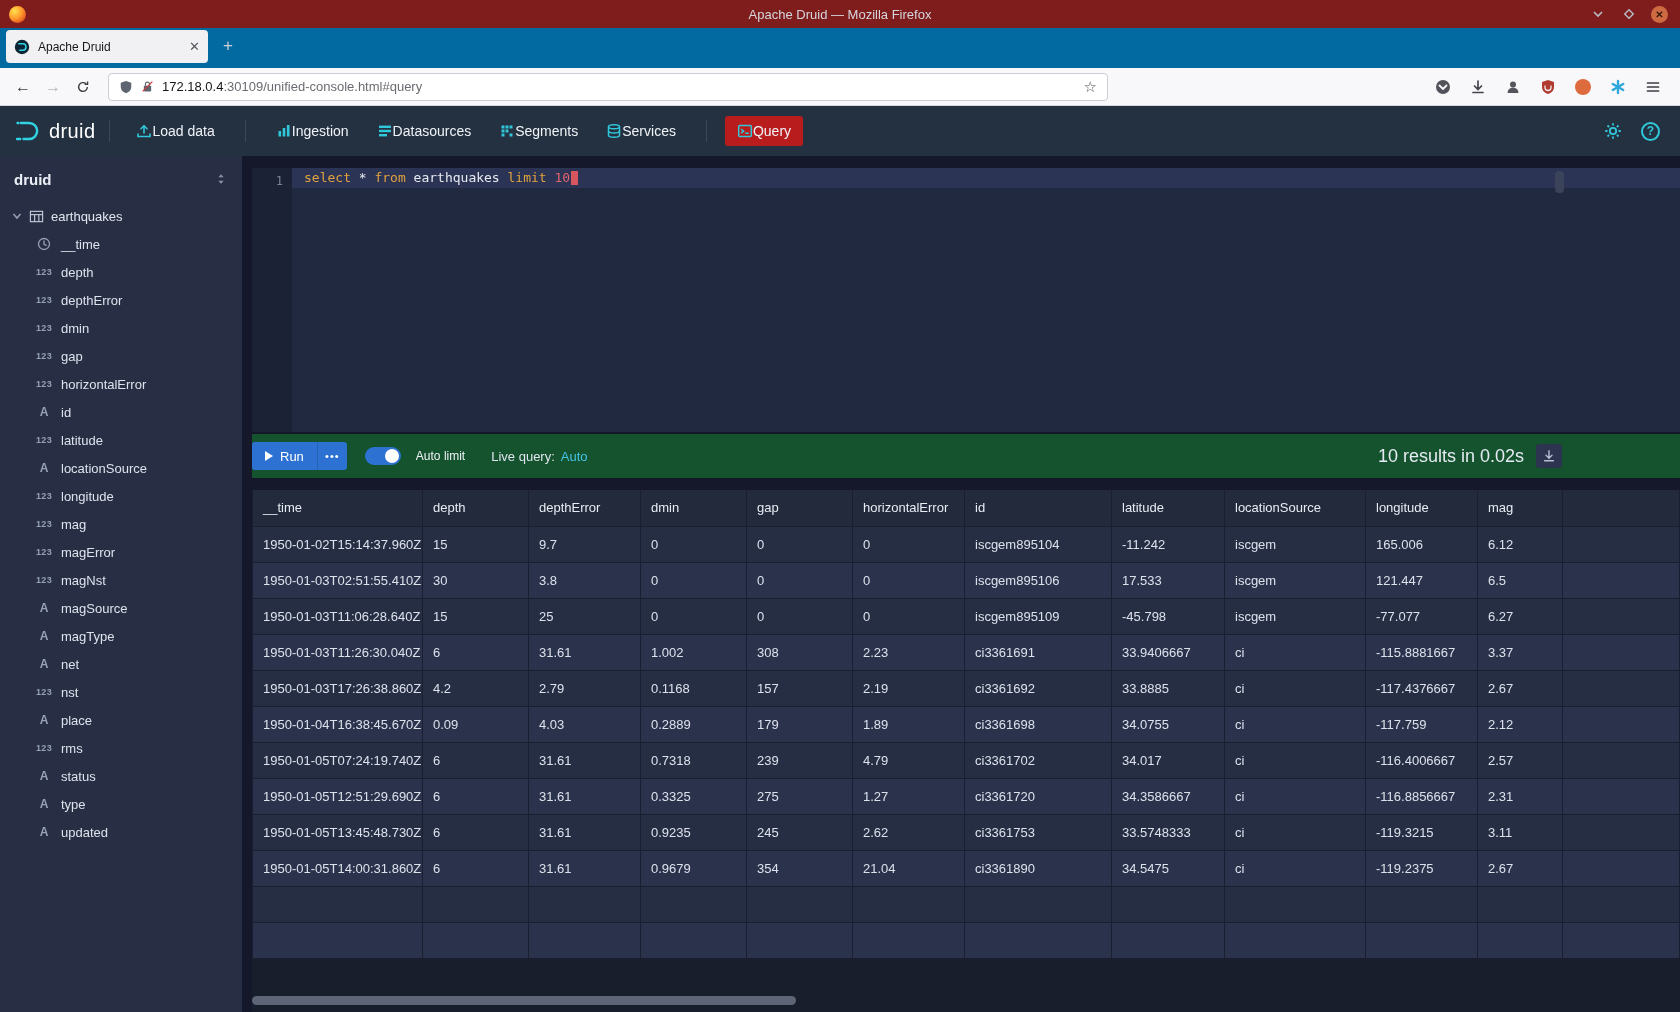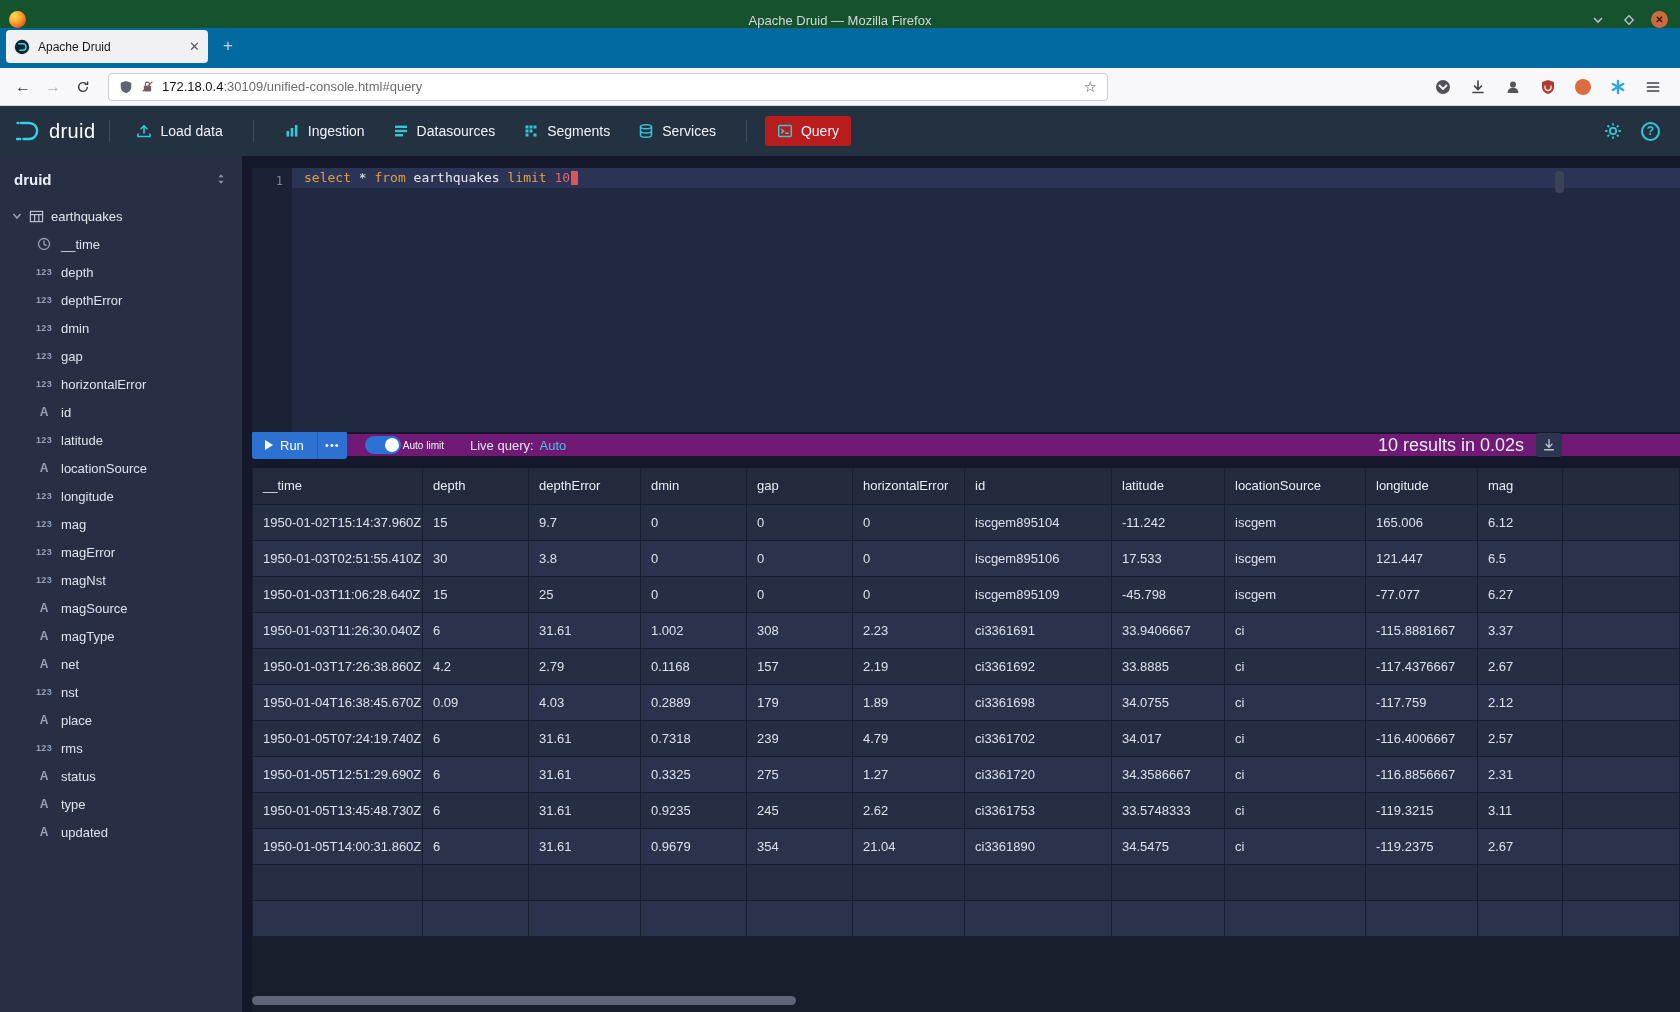--- a/index.html
+++ b/index.html
@@ -5,21 +5,21 @@
   * { box-sizing: border-box; }
   html,body { margin:0; padding:0; }
   body {
     width:1680px; height:1012px; overflow:hidden;
     background:#14182a;
     font-family:"Liberation Sans", sans-serif;
   }
   .window { width:1680px; height:1012px; display:flex; flex-direction:column; }
 
   
-  .titlebar { height:28px; background:#14532d; display:flex; align-items:flex-end; position:relative; flex:0 0 auto; }
+  .titlebar { height:28px; background:#7f1d1d; display:flex; align-items:center; position:relative; flex:0 0 auto; }
   .ff-logo { width:17px; height:17px; border-radius:50%; margin-left:9px;
     background:radial-gradient(circle at 32% 30%, #ffe14d, #ff9a2d 45%, #e3551f 78%, #b5301a); }
   .win-title { position:absolute; left:0; right:0; text-align:center; color:#d5d6dd; font-size:13px; }
   .win-controls { margin-left:auto; display:flex; align-items:center; gap:14px; padding-right:12px; z-index:2; }
   .wc { width:17px; height:17px; display:flex; align-items:center; justify-content:center; }
   .wc-close { border-radius:50%; background:#cd6a42; color:#34190e; font-size:10px; font-weight:700; }
 
   
   .tabbar { height:40px; background:#0369a1; display:flex; align-items:center; padding:0 6px; flex:0 0 auto; }
   .tab { width:202px; height:33px; margin-bottom:3px; background:#f1f1f4; border-radius:4px;
@@ -42,21 +42,21 @@
   .tb-icons { margin-left:auto; display:flex; align-items:center; gap:17px; padding-right:10px; }
   .tbi { width:18px; height:18px; display:flex; align-items:center; justify-content:center; }
   .circ-orange { width:16px; height:16px; border-radius:50%; background:#dd6b3d; }
 
   
   .druid-header { height:50px; background:#243140; display:flex; align-items:center; padding:0 14px; flex:0 0 auto; }
   .brand { display:flex; align-items:center; gap:7px; }
   .brand-text { color:#ffffff; font-size:20px; font-weight:500; letter-spacing:.4px; }
   .hsep { width:1px; height:22px; background:#3a4759; margin:0 14px; }
   .dnav { display:flex; align-items:center; gap:4px; }
-  .dnav-item { display:flex; align-items:center; gap:8px; padding:7px 12px; border-radius:3px;
+  .dnav-item { display:flex; align-items:center; padding:7px 12px; border-radius:3px;
     color:#f0f3f8; font-size:14px; cursor:default; }
   .dnav-item.active { background:#b91c1c; }
   .hdr-right { margin-left:auto; display:flex; align-items:center; gap:18px; padding-right:6px; }
   .help-circle { width:19px; height:19px; border-radius:50%; border:2px solid #2fc8da; color:#2fc8da;
     font-size:12px; font-weight:700; display:flex; align-items:center; justify-content:center; }
 
   
   .app-body { flex:1; display:flex; overflow:hidden; }
 
   
@@ -78,29 +78,29 @@
     text-align:right; padding:6px 9px 0 0; flex:0 0 auto; }
   .code-area { flex:1; font:13px "DejaVu Sans Mono", monospace; }
   .code-line { background:#2b3454; padding:2px 0 2px 12px; line-height:16px; white-space:pre; }
   .tok-keyword { color:#e2a33e; }
   .tok-plain { color:#e8eaf1; }
   .tok-number { color:#e2636c; }
   .cursor { display:inline-block; width:7px; height:14px; background:#d8565e; vertical-align:text-bottom; margin-left:1px; }
   .editor-vthumb { position:absolute; top:3px; right:116px; width:9px; height:22px; background:#3a4359; border-radius:4px; }
 
   
-  .runbar { height:22px; margin-top:2px; background:#701a75; display:flex; align-items:center; padding-right:118px; flex:0 0 auto; }
+  .runbar { height:44px; margin-top:2px; background:#14532d; display:flex; align-items:center; padding-right:118px; flex:0 0 auto; }
   .btn-run { display:flex; align-items:center; gap:7px; height:28px; padding:0 13px; background:#2d72d2;
     color:#fff; font-size:13px; border-radius:3px 0 0 3px; margin:0; }
   .play-tri { width:0; height:0; border-left:8px solid #fff; border-top:5px solid transparent; border-bottom:5px solid transparent; }
   .btn-more { height:28px; width:30px; background:#2d72d2; border-left:1px solid #2562b4; border-radius:0 3px 3px 0;
     color:#fff; display:flex; align-items:center; justify-content:center; font-size:11px; letter-spacing:1px; }
   .switch { width:36px; height:18px; border-radius:10px; background:#2d72d2; position:relative; margin-left:18px; }
   .switch::after { content:""; position:absolute; right:2px; top:2px; width:14px; height:14px; border-radius:50%; background:#fff; }
-  .runbar-label { color:#eef1f7; font-size:10px; margin-left:2px; }
+  .runbar-label { color:#eef1f7; font-size:12px; margin-left:15px; }
   .live-label { color:#dfe4ee; font-size:13px; margin-left:26px; }
   .live-value { color:#43c2e6; font-size:13px; margin-left:6px; }
   .rb-spacer { flex:1; }
   .results-info { color:#e6eaf2; font-size:18px; }
   .dl-btn { width:26px; height:24px; margin-left:12px; background:#2c3450; border-radius:3px;
     display:flex; align-items:center; justify-content:center; }
 
   
   .results { flex:1; margin-top:12px; position:relative; background:#191e2c; overflow:hidden; }
   table.grid { border-collapse:collapse; table-layout:fixed; width:100%; font-size:13px; }

